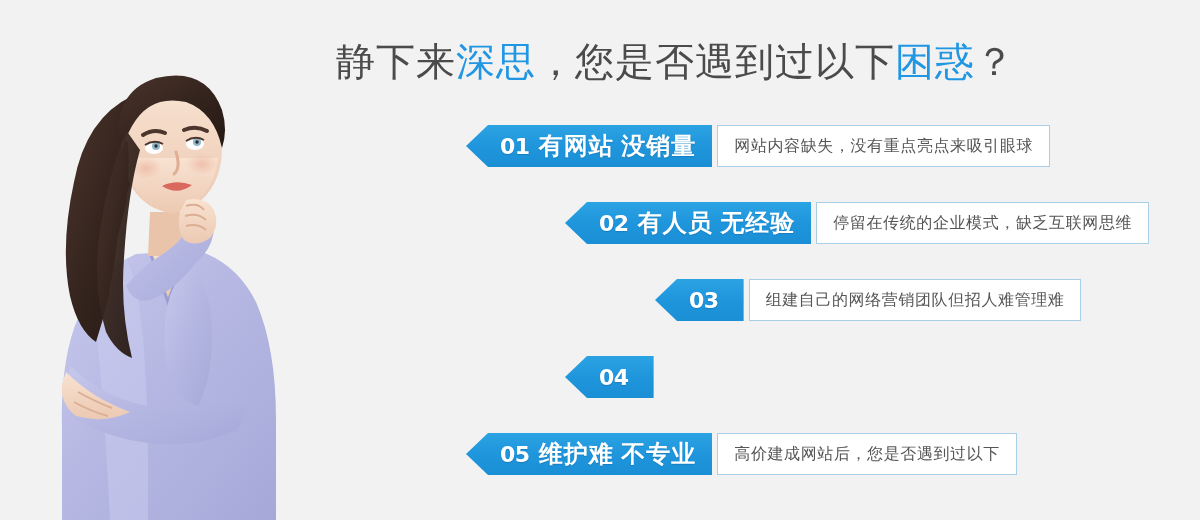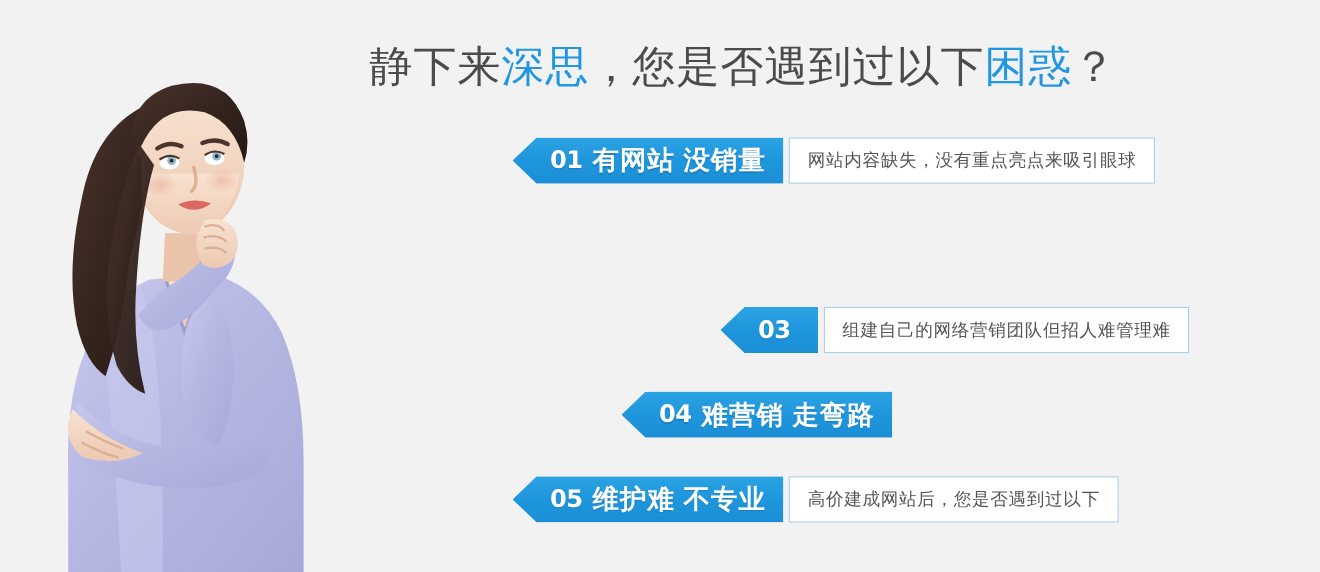--- a/index.html
+++ b/index.html
@@ -191,33 +191,37 @@
 
     <div class="row r1">
       <div class="badge">
         <span class="num">01</span>
         <span class="btxt">有网站 没销量</span>
       </div>
       <div class="desc">网站内容缺失，没有重点亮点来吸引眼球</div>
     </div>
 
     <div class="row r2">
+      <div class="badge">
+        <span class="num">02</span>
+        <span class="btxt">有人员 无经验</span>
+      </div>
+      <div class="desc">停留在传统的企业模式，缺乏互联网思维</div>
     </div>
 
     <div class="row r3">
       <div class="badge">
         <span class="num">03</span>
       </div>
       <div class="desc">组建自己的网络营销团队但招人难管理难</div>
     </div>
 
     <div class="row r4">
       <div class="badge">
         <span class="num">04</span>
-        <span class="btxt">难营销 走弯路</span>
       </div>
     </div>
 
     <div class="row r5">
       <div class="badge">
         <span class="num">05</span>
         <span class="btxt">维护难 不专业</span>
       </div>
       <div class="desc">高价建成网站后，您是否遇到过以下</div>
     </div>

